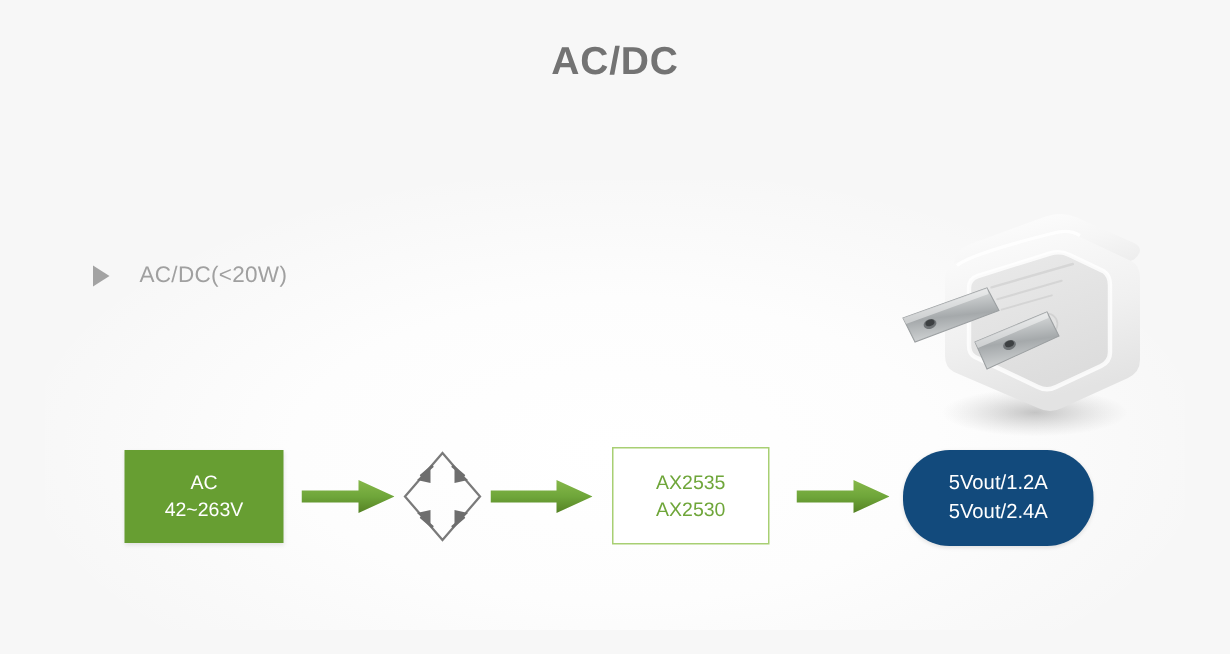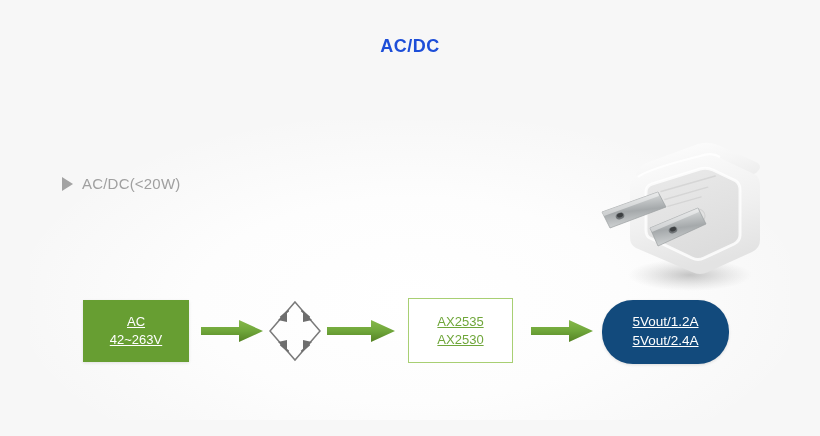--- a/index.html
+++ b/index.html
@@ -33,37 +33,37 @@
     width: 760px;
     height: 300px;
     background: radial-gradient(ellipse at 50% 60%, #ffffff 0%, #fdfdfd 40%, rgba(247,247,247,0) 75%);
     pointer-events: none;
   }
 
   
   .title {
     position: absolute;
     left: 0;
-    top: 36px;
+    top: 25px;
     width: 820px;
     text-align: center;
-    font-size: 18px;
+    font-size: 26px;
     font-weight: bold;
-    color: #1d4ed8;
+    color: #737373;
     letter-spacing: 0.5px;
   }
 
   
   .section-label {
     position: absolute;
     left: 62px;
     top: 175px;
     display: flex;
     align-items: center;
-    gap: 9px;
+    gap: 20px;
   }
   .tri-icon {
     width: 0;
     height: 0;
     border-left: 11px solid #a3a3a3;
     border-top: 7px solid transparent;
     border-bottom: 7px solid transparent;
     flex: none;
   }
   .section-label-text {
@@ -76,21 +76,20 @@
   
   .box {
     position: absolute;
     box-sizing: border-box;
     display: flex;
     flex-direction: column;
     align-items: center;
     justify-content: center;
     line-height: 1.38;
     text-align: center;
-    text-decoration: underline;
   }
 
   .box-ac {
     left: 83px;
     top: 300px;
     width: 106px;
     height: 62px;
     background: #679e32;
     color: #ffffff;
     font-size: 13px;

